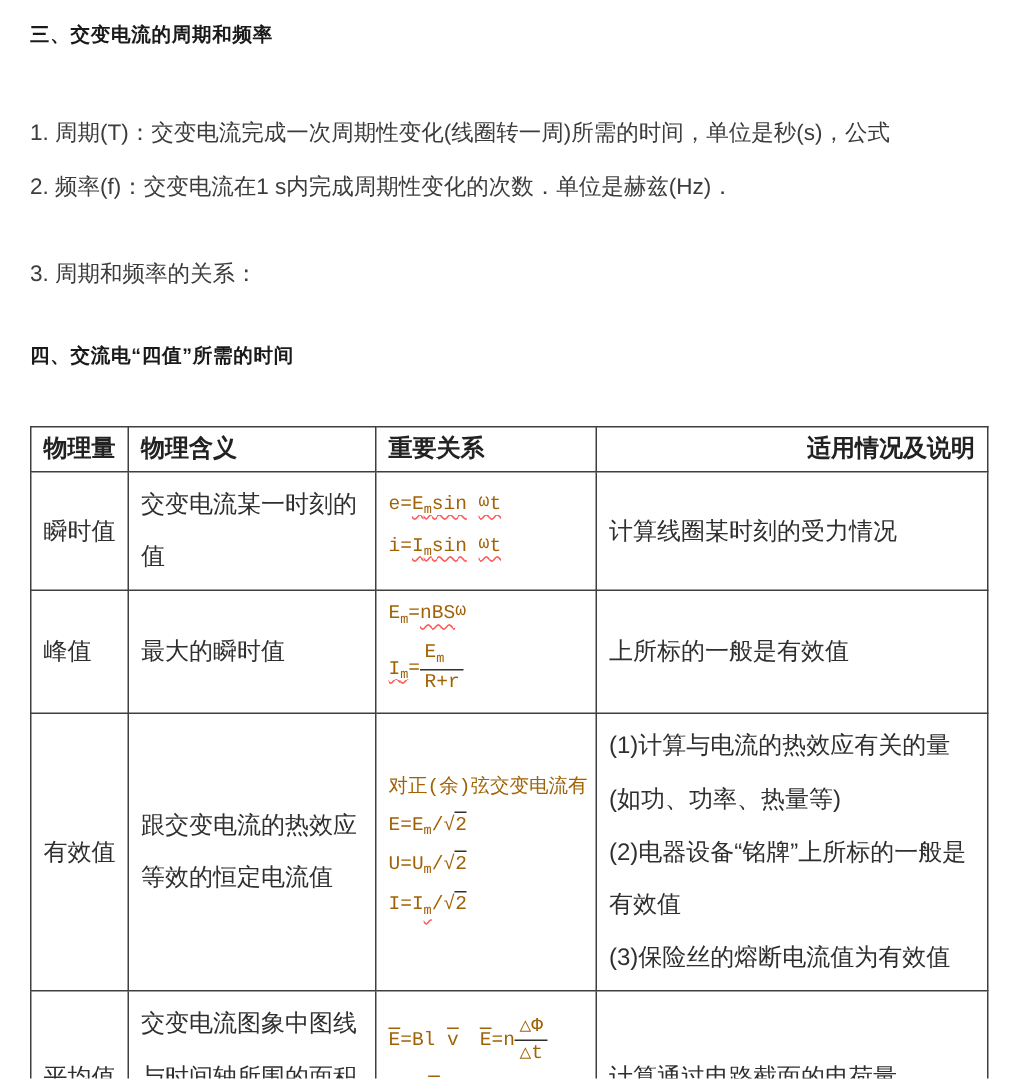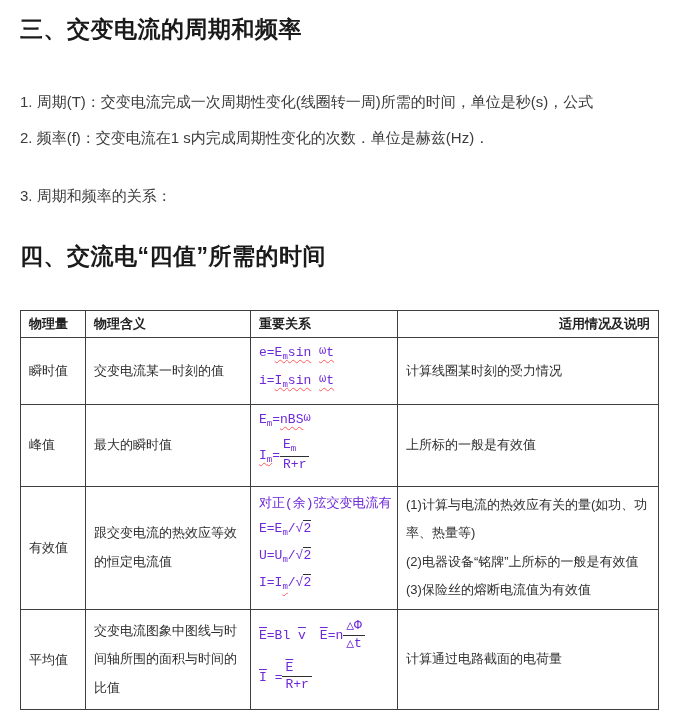--- a/index.html
+++ b/index.html
@@ -8,21 +8,21 @@
     width: 674px; height: 719px;
     background: #ffffff;
     font-family: "Liberation Sans", sans-serif;
     color: #3c3c3c;
     overflow: hidden;
   }
   .doc { padding: 14px 16px 0 20px; }
 
   h1, h2 {
     margin: 0;
-    font-size: 23px;
+    font-size: 13px;
     font-weight: bold;
     color: #1a1a1a;
     letter-spacing: 0.5px;
   }
   .para {
     margin: 0;
     font-size: 15px;
     color: #3c3c3c;
     line-height: 1.4;
     white-space: nowrap;
@@ -34,42 +34,42 @@
 
   table {
     margin-top: 38px;
     border-collapse: collapse;
     table-layout: fixed;
     width: 638px;
     background: #fff;
   }
   th, td {
     border: 1px solid #3f3f3f;
-    font-size: 13px;
+    font-size: 16px;
     color: #2f2f2f;
     padding: 4px 8px;
     vertical-align: middle;
     overflow: hidden;
   }
   th { font-weight: bold; text-align: left; height: 23px; color: #222; }
   th.center { text-align: right; }
 
   tr.r0 td { height: 46px; }
   tr.r1 td { height: 78px; }
   tr.r2 td { height: 104px; }
   tr.r3 td { height: 100px; }
 
   td.qty { vertical-align: middle; }
   td.meaning, td.usage { line-height: 2.2; }
   td.usage div { white-space: normal; }
 
   
   td.formula {
     font-family: "Liberation Mono", "DejaVu Sans Mono", monospace;
-    color: #6d28d9;
+    color: #a16207;
     font-size: 13px;
   }
   .fline { margin: 9px 0; line-height: 1.2; white-space: nowrap; }
   .fline:first-child { margin-top: 2px; }
   .sub  { font-size: 9px; vertical-align: -3px; }
   .omega{ vertical-align: 2px; font-size: 12px; }
   .wavy {
     text-decoration: underline;
     text-decoration-style: wavy;
     text-decoration-color: #ff5a5a;

